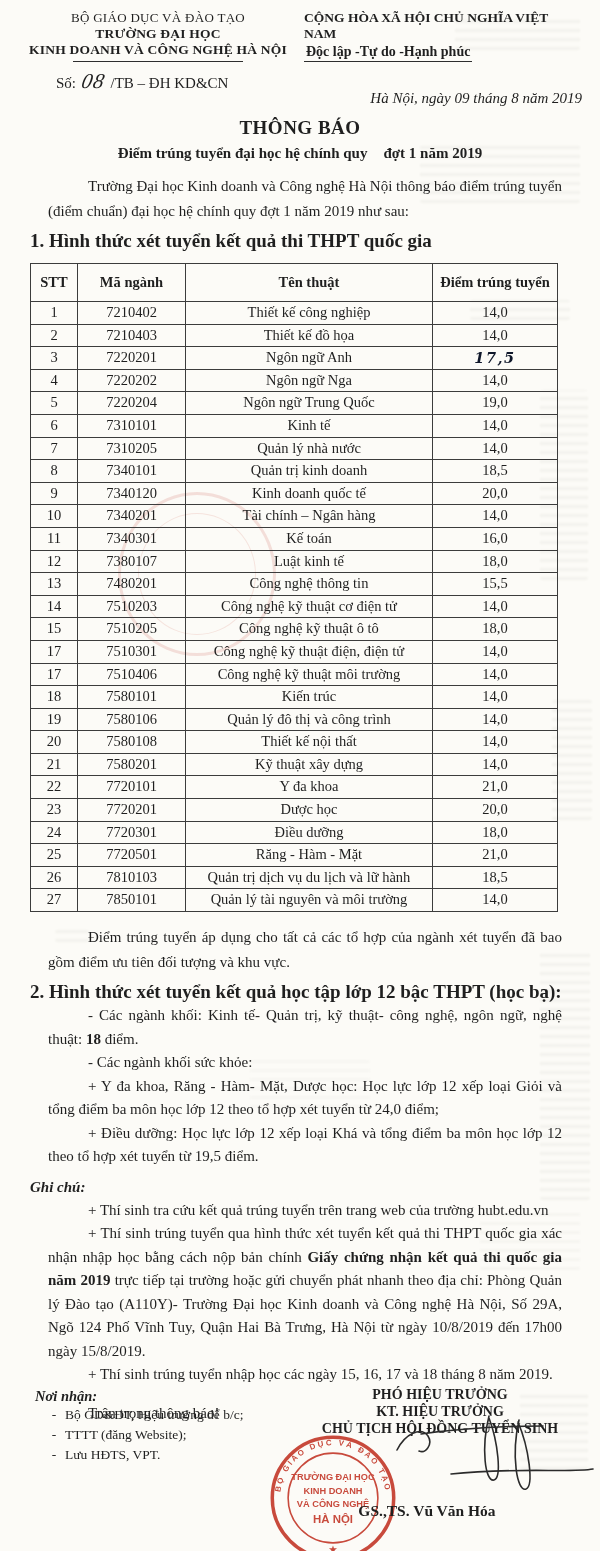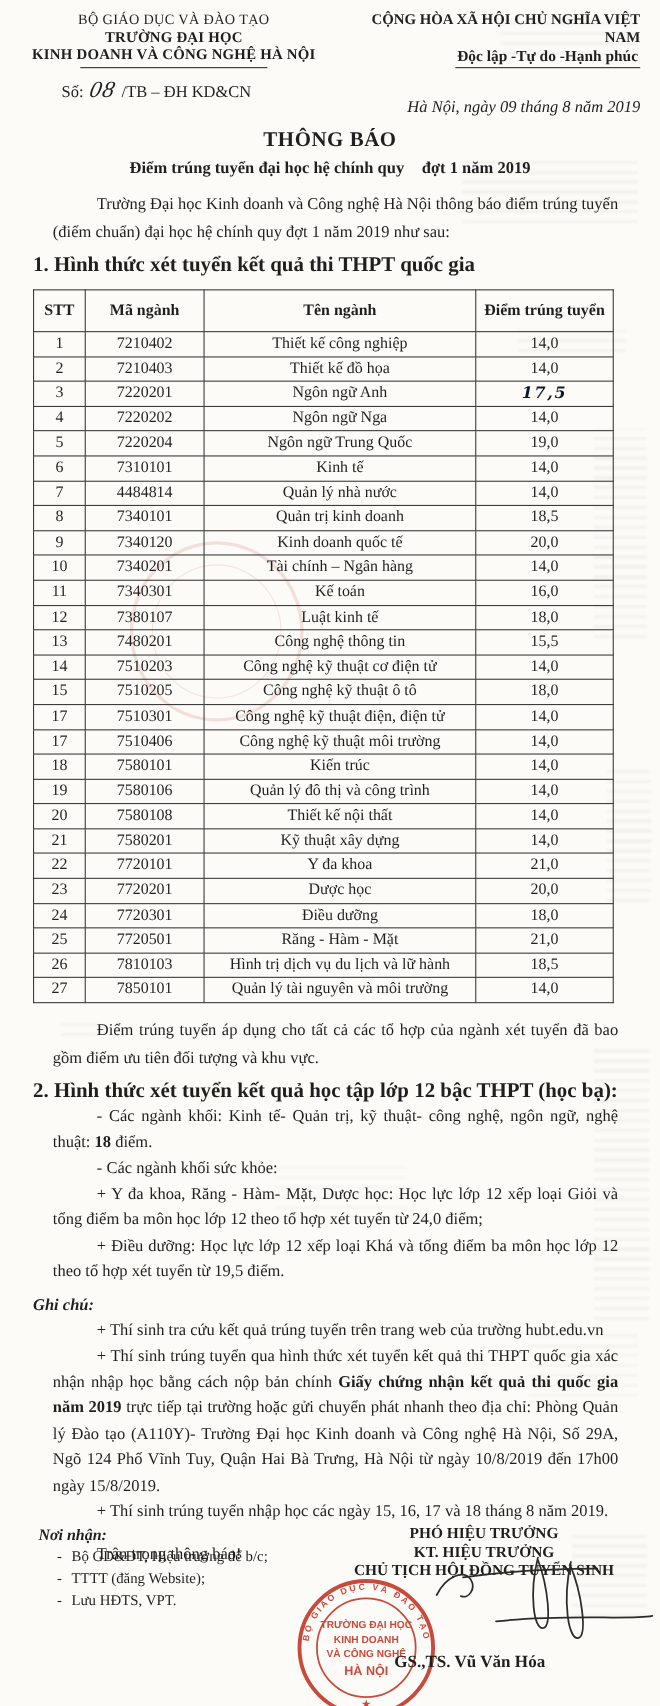--- a/index.html
+++ b/index.html
@@ -15,21 +15,21 @@
     position:absolute;border-radius:3px;opacity:.45;filter:blur(1.1px);
     background:repeating-linear-gradient(0deg, rgba(104,110,96,.14) 0 3px, transparent 3px 9px);
     transform:scaleX(-1);
   }
   
   .hdr{display:flex;padding-top:10px;}
   .hdr-left{width:292px;text-align:center;padding-left:12px;}
   .hdr-left .l1{font-size:13px;letter-spacing:.3px;}
   .hdr-left .l2,.hdr-left .l3{font-size:13.5px;font-weight:bold;letter-spacing:.2px;}
   .hdr-rule{width:170px;border-bottom:1.5px solid #2e2e2e;margin:3px auto 0;}
-  .hdr-right{flex:1;text-align:right;padding-right:18px;}
+  .hdr-right{flex:1;text-align:left;padding-right:18px;}
   .hdr-right .r1{font-size:13.5px;font-weight:bold;}
   .hdr-right .r2{display:inline-block;font-size:14px;font-weight:bold;border-bottom:1.5px solid #2e2e2e;padding:1px 2px 1px;}
   .meta{display:flex;align-items:flex-start;margin-top:12px;}
   .doc-number{margin-left:56px;font-size:15px;}
   .hand-num{display:inline-block;font-style:italic;font-size:21px;line-height:14px;letter-spacing:1px;transform:skewX(-12deg);margin:0 2px;}
   .date-line{margin-left:auto;margin-right:18px;margin-top:16px;font-style:italic;font-size:15px;}
   
   .title{margin-top:10px;text-align:center;font-size:19px;font-weight:bold;letter-spacing:.5px;}
   .subtitle{margin-top:6px;text-align:center;font-size:15px;font-weight:bold;}
   .subtitle .gap{display:inline-block;width:16px;}
@@ -140,21 +140,21 @@
       <colgroup>
         <col class="col-stt">
           <col class="col-code">
           <col class="col-name">
           <col class="col-score">
       </colgroup>
       <thead>
         <tr>
           <th>STT</th>
           <th>Mã ngành</th>
-          <th>Tên ngành</th>
+          <th>Tên thuật</th>
           <th>Điểm trúng tuyển</th>
         </tr>
       </thead>
       <tbody>
           <tr>
             <td class="c-stt">1</td>
             <td class="c-code">7210402</td>
             <td class="c-name">Thiết kế công nghiệp</td>
             <td class="c-score">14,0</td>
           </tr>
@@ -183,21 +183,21 @@
             <td class="c-score">19,0</td>
           </tr>
           <tr>
             <td class="c-stt">6</td>
             <td class="c-code">7310101</td>
             <td class="c-name">Kinh tế</td>
             <td class="c-score">14,0</td>
           </tr>
           <tr>
             <td class="c-stt">7</td>
-            <td class="c-code">4484814</td>
+            <td class="c-code">7310205</td>
             <td class="c-name">Quản lý nhà nước</td>
             <td class="c-score">14,0</td>
           </tr>
           <tr>
             <td class="c-stt">8</td>
             <td class="c-code">7340101</td>
             <td class="c-name">Quản trị kinh doanh</td>
             <td class="c-score">18,5</td>
           </tr>
           <tr>
@@ -298,21 +298,21 @@
           </tr>
           <tr>
             <td class="c-stt">25</td>
             <td class="c-code">7720501</td>
             <td class="c-name">Răng - Hàm - Mặt</td>
             <td class="c-score">21,0</td>
           </tr>
           <tr>
             <td class="c-stt">26</td>
             <td class="c-code">7810103</td>
-            <td class="c-name">Hình trị dịch vụ du lịch và lữ hành</td>
+            <td class="c-name">Quản trị dịch vụ du lịch và lữ hành</td>
             <td class="c-score">18,5</td>
           </tr>
           <tr>
             <td class="c-stt">27</td>
             <td class="c-code">7850101</td>
             <td class="c-name">Quản lý tài nguyên và môi trường</td>
             <td class="c-score">14,0</td>
           </tr>
         </tbody>
     </table>

